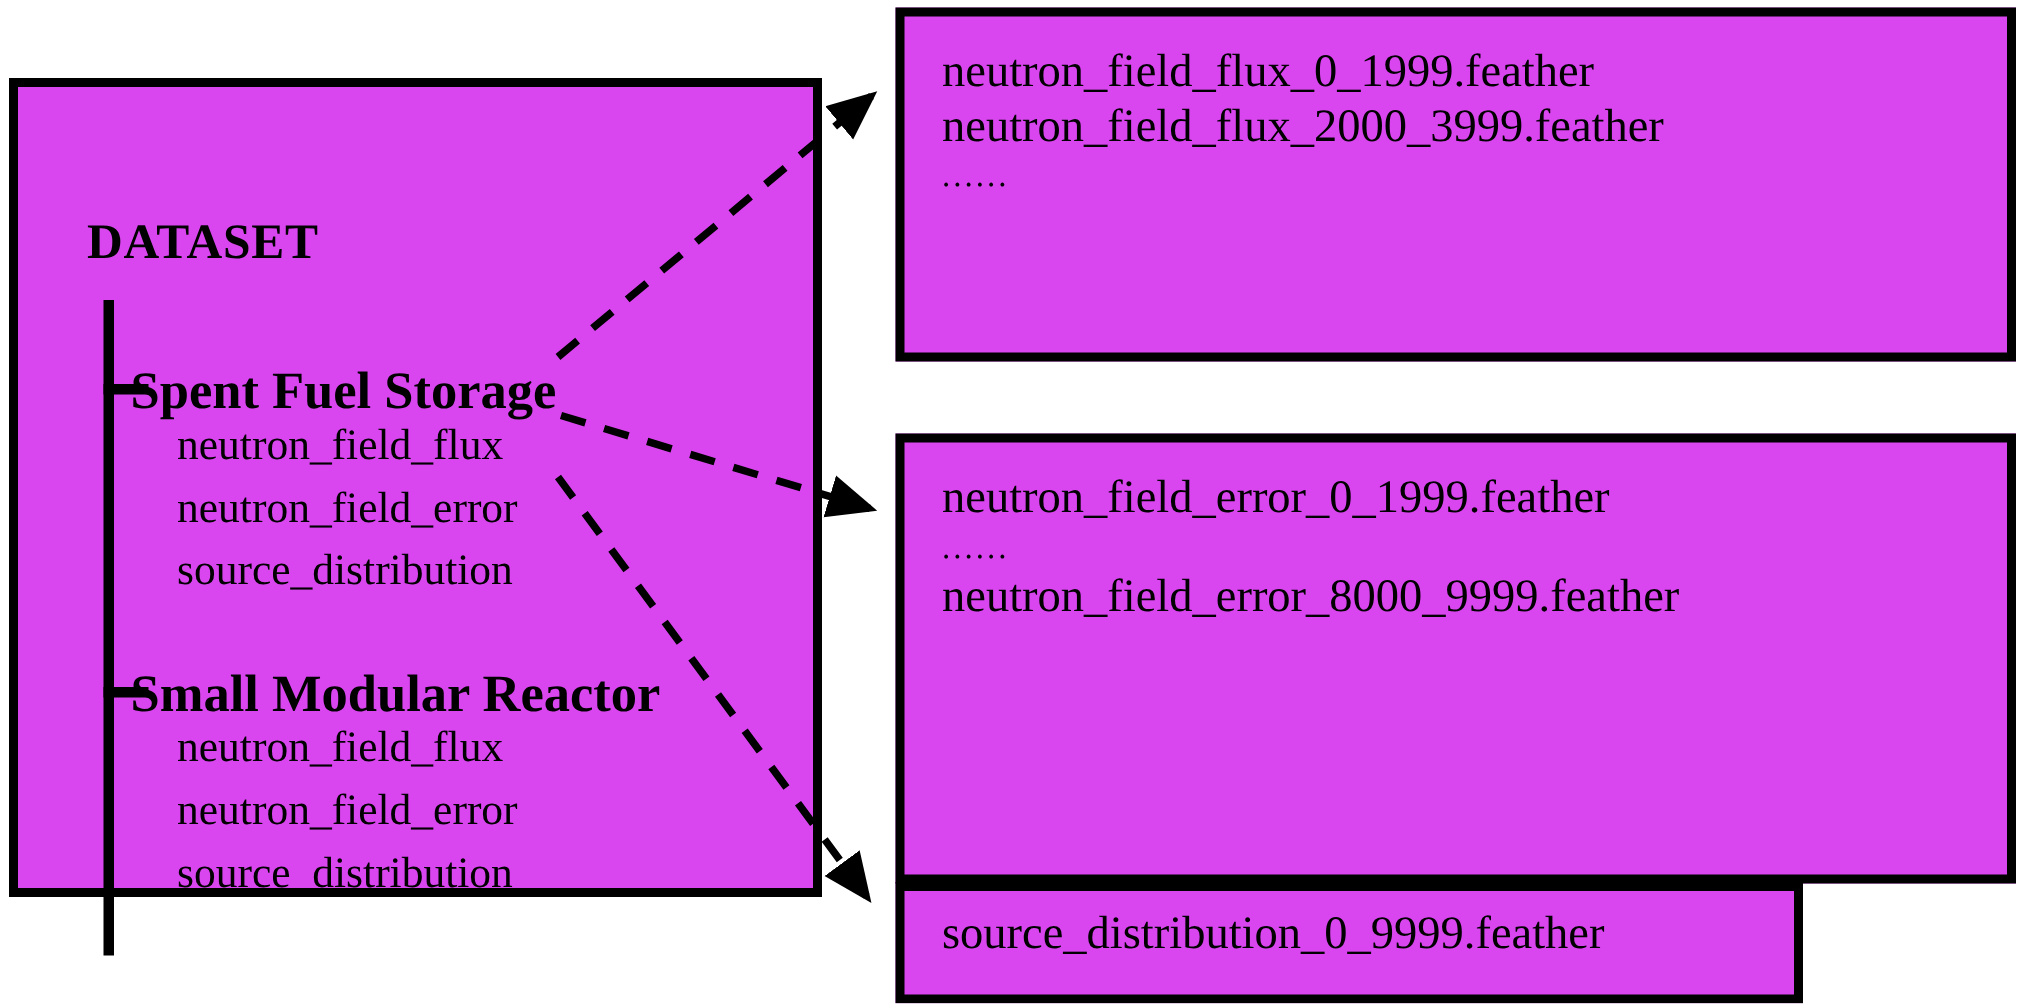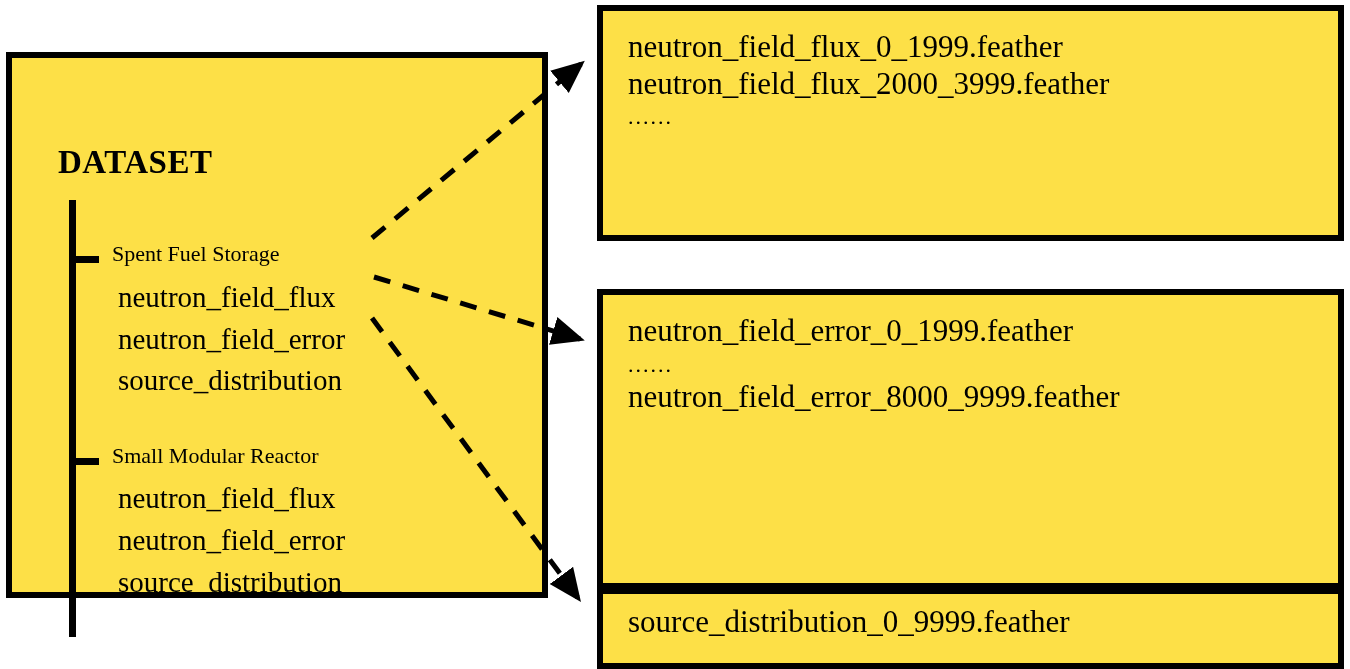--- a/index.html
+++ b/index.html
@@ -18,21 +18,21 @@
     height: 669px;
     background: #ffffff;
     overflow: hidden;
   }
 
   
   .box {
     position: absolute;
     box-sizing: border-box;
     border: 6px solid #000000;
-    background: #fde047;
+    background: #d946ef;
   }
   #dataset-box {
     left: 6px;
     top: 52px;
     width: 542px;
     height: 546px;
   }
   #flux-box {
     left: 597px;
     top: 5px;
@@ -41,21 +41,21 @@
   }
   #error-box {
     left: 597px;
     top: 289px;
     width: 747px;
     height: 300px;
   }
   #source-box {
     left: 597px;
     top: 588px;
-    width: 747px;
+    width: 605px;
     height: 81px;
   }
 
   
   #dataset-title {
     position: absolute;
     left: 46px;
     top: 88px;
     font-size: 33px;
     font-weight: bold;
@@ -78,23 +78,23 @@
     left: 57px;
     width: 30px;
     height: 7px;
     background: #000000;
   }
   #tick-sfs { top: 198px; }
   #tick-smr { top: 400px; }
 
   .group-title {
     position: absolute;
-    left: 100px;
-    font-size: 22px;
-    font-weight: normal;
+    left: 75px;
+    font-size: 35px;
+    font-weight: bold;
     line-height: 1;
     white-space: nowrap;
   }
   #group-sfs-title { top: 185px; }
   #group-smr-title { top: 387px; text-align: right; }
 
   .leaf {
     position: absolute;
     left: 106px;
     font-size: 29px;

